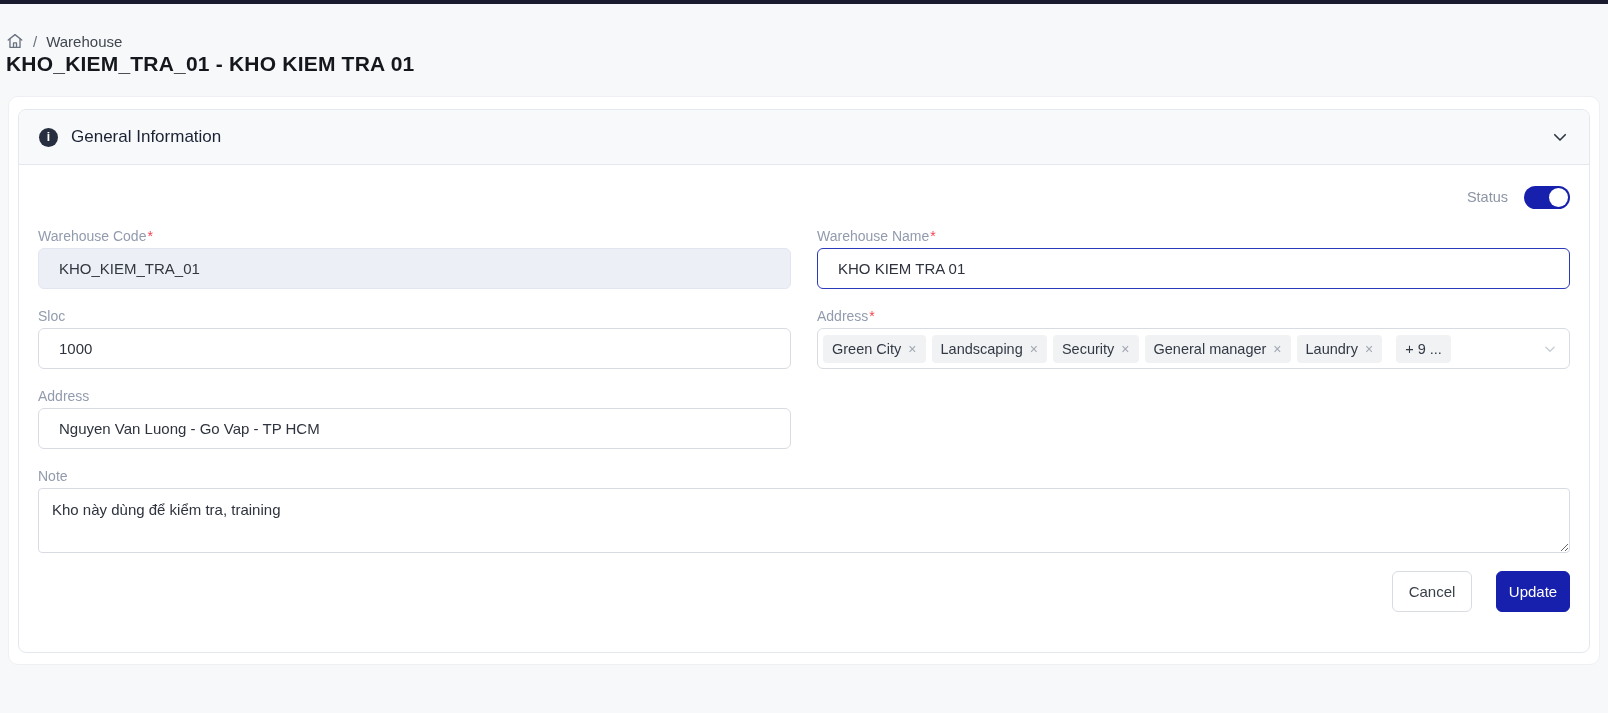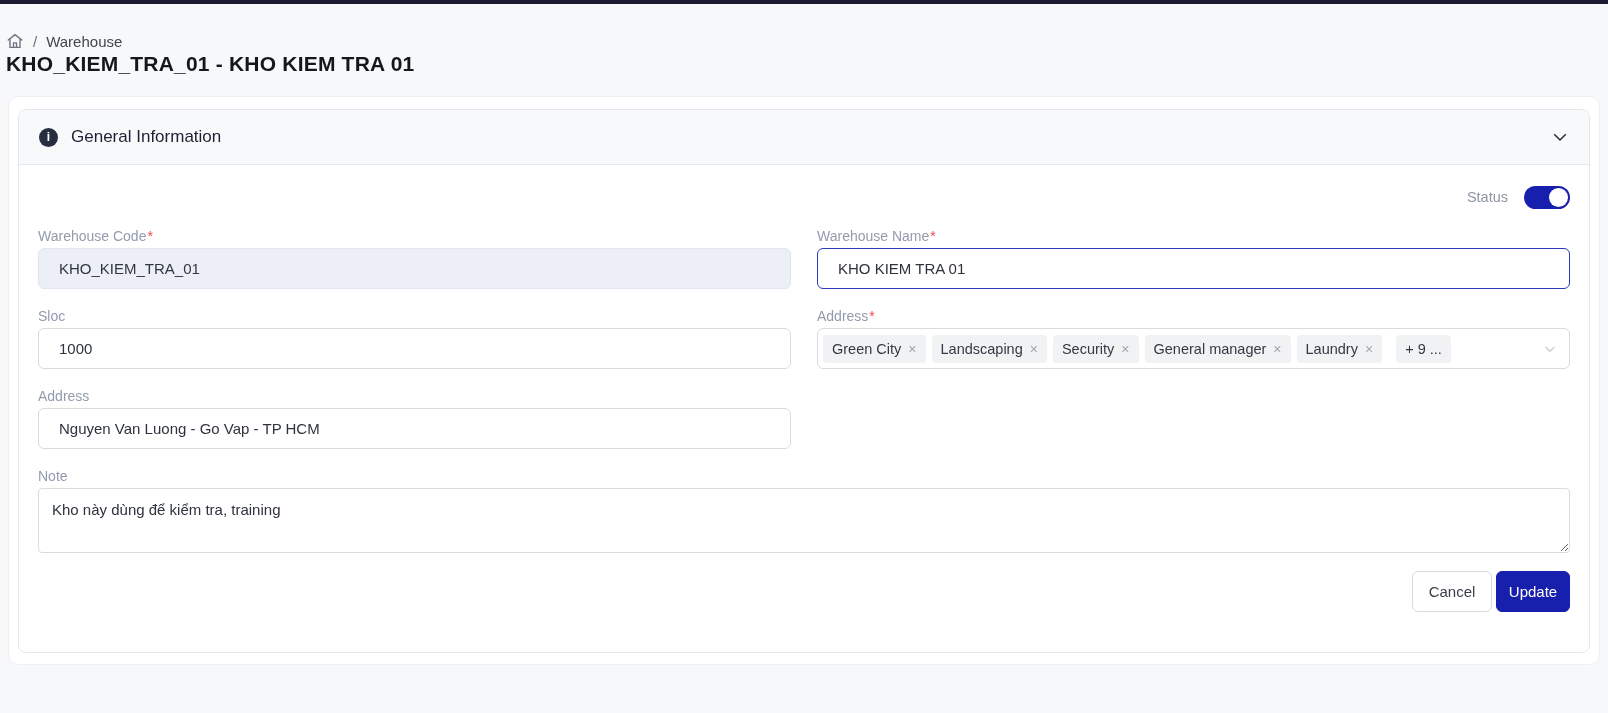--- a/index.html
+++ b/index.html
@@ -95,21 +95,21 @@
   .tag-remove{color:#a0a6b0;font-size:14px;cursor:pointer;line-height:1;}
   .select-chevron{margin-left:auto;width:14px;height:14px;display:inline-flex;color:#c9ced6;}
   .note-field{margin-top:19px;}
   .note-textarea{
     width:100%;height:65px;
     border:1px solid var(--input-border);border-radius:4px;
     padding:10px 13px;font-size:15px;color:var(--text);
     font-family:"Liberation Sans","DejaVu Sans",sans-serif;
     resize:vertical;outline:none;line-height:1.4;
   }
-  .actions{display:flex;justify-content:flex-end;gap:4px;margin-top:14px;}
+  .actions{display:flex;justify-content:flex-end;gap:24px;margin-top:14px;}
   .btn{
     height:41px;border-radius:6px;font-size:15px;cursor:pointer;
     font-family:"Liberation Sans","DejaVu Sans",sans-serif;
   }
   .btn-cancel{width:80px;background:#ffffff;border:1px solid var(--input-border);color:#3a4049;}
   .btn-update{width:74px;background:var(--primary);border:1px solid var(--primary);color:#ffffff;}
 </style>
 </head>
 <body>
 

